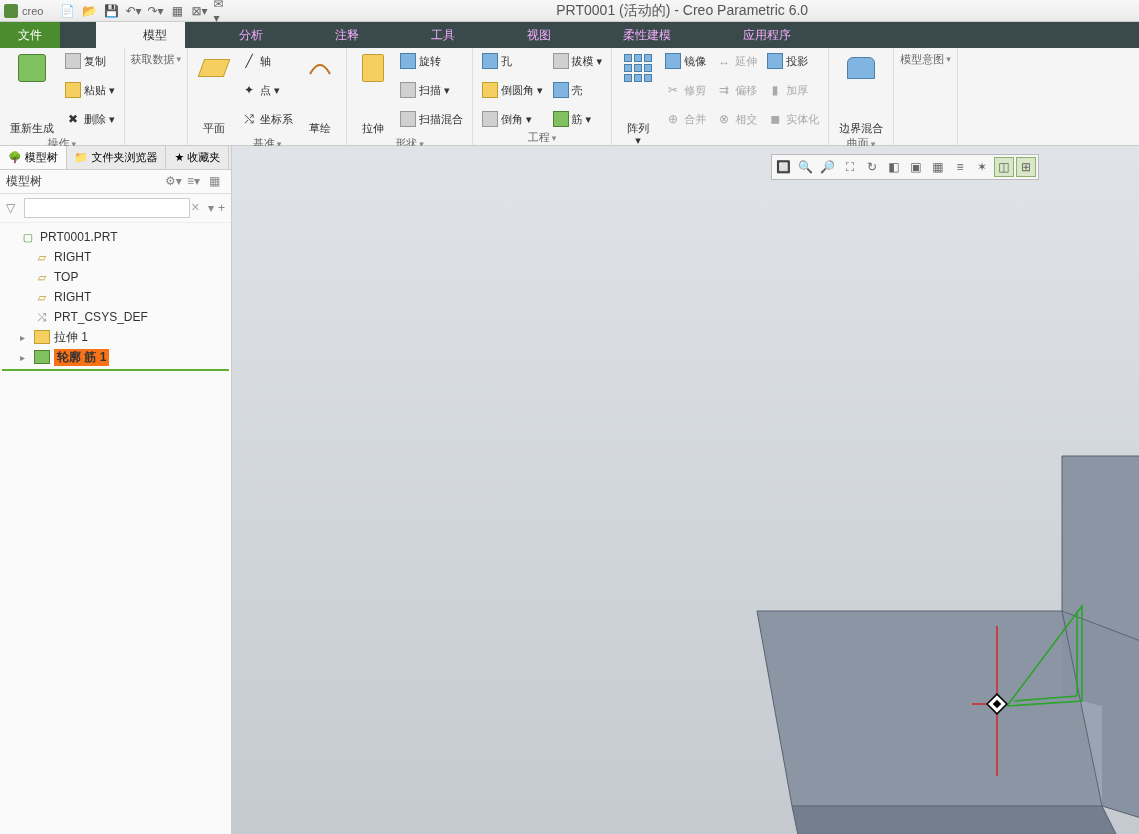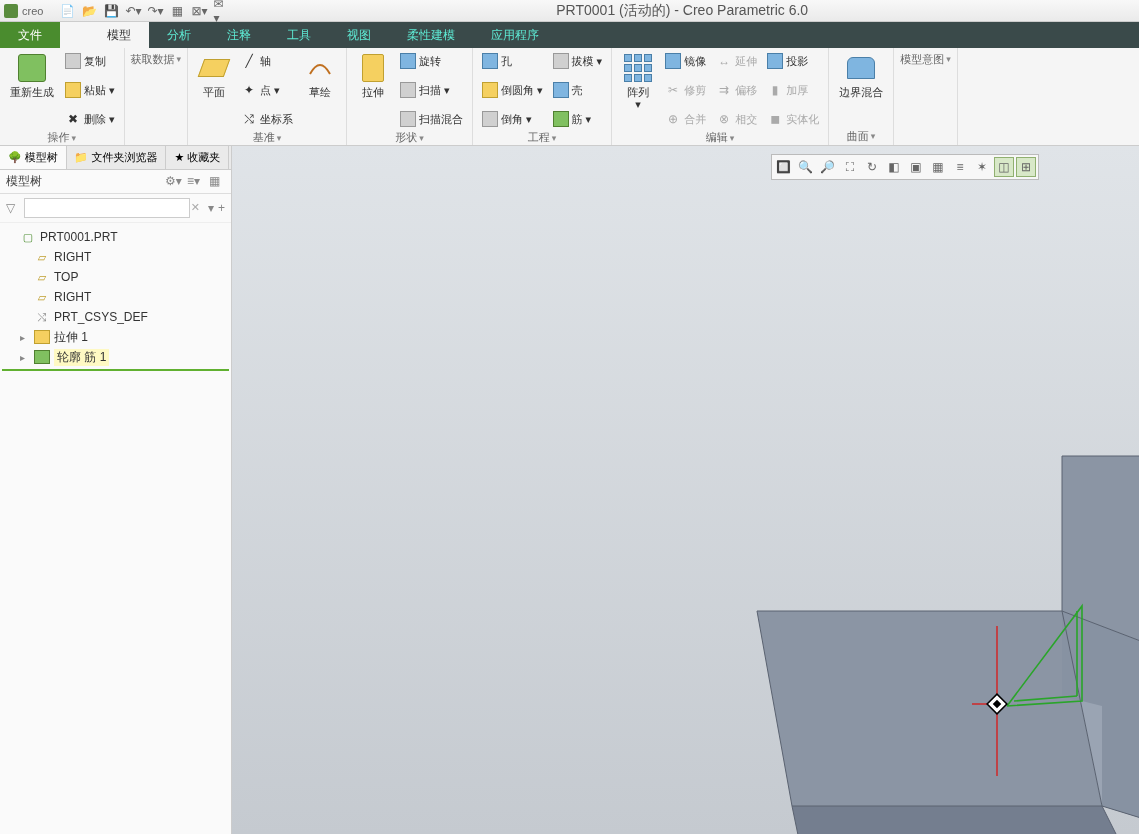--- a/index.html
+++ b/index.html
@@ -8,34 +8,34 @@
 
 .titlebar { height: 22px; background: linear-gradient(#f8f8f8,#eaeaea); display: flex; align-items: center; padding: 0 4px; border-bottom: 1px solid #ccc; }
 .titlebar .logo { display: flex; align-items: center; gap: 2px; }
 .titlebar .logo-icon { width: 14px; height: 14px; background: #5a8c3e; border-radius: 2px; }
 .titlebar .logo-text { font-size: 11px; color: #666; margin-left: 2px; }
 .titlebar .qat { display: flex; gap: 6px; margin-left: 16px; align-items: center; }
 .titlebar .qat span { width: 16px; height: 16px; display: inline-flex; align-items: center; justify-content: center; color: #666; font-size: 12px; }
 .titlebar .title { flex: 1; text-align: center; color: #555; font-size: 14px; }
 
 
-.menubar { height: 26px; background: #3a4a4a; display: flex; }
-.menubar .tab { padding: 0 18px; color: #5eead4; font-size: 12px; display: flex; align-items: center; cursor: pointer; }
+.menubar { height: 26px; background: #3a4a4a; display: flex; gap: 36px; }
+.menubar .tab { padding: 0 18px; color: #f0abfc; font-size: 12px; display: flex; align-items: center; cursor: pointer; }
 .menubar .tab.file { background: #4a8c2e; color: #fff; }
 .menubar .tab.active { background: #f5f5f5; color: #333; padding-left: 47px; }
 
 
 .ribbon { height: 98px; background: #f5f5f5; border-bottom: 1px solid #ccc; display: flex; }
 .ribbon-group { border-right: 1px solid #ddd; padding: 2px 6px 0 6px; display: flex; flex-direction: column; }
 .ribbon-group .group-body { flex: 1; display: flex; align-items: flex-start; gap: 4px; }
 .ribbon-group .group-label { height: 18px; text-align: center; color: #666; font-size: 11px; display: flex; align-items: center; justify-content: center; }
 .ribbon-group .group-label::after { content: " ▾"; font-size: 9px; color: #888; margin-left: 2px; }
 .rbtn-big { display: flex; flex-direction: column; align-items: center; gap: 2px; padding: 2px 4px; cursor: pointer; }
 .rbtn-big .icon { width: 32px; height: 32px; display: flex; align-items: center; justify-content: center; font-size: 22px; }
-.rbtn-big .label { font-size: 11px; color: #333; text-align: center; line-height: 12px; }
+.rbtn-big .label { font-size: 11px; color: #333; text-align: center; line-height: 12px; margin-top: 36px; }
 .rcol { display: flex; flex-direction: column; gap: 7px; justify-content: flex-end; }
 .rbtn-sm { display: flex; align-items: center; gap: 3px; padding: 1px 3px; cursor: pointer; font-size: 11px; color: #333; height: 22px; white-space: nowrap; }
 .rbtn-sm .mini-icon { width: 16px; height: 16px; display: inline-flex; align-items: center; justify-content: center; font-size: 12px; }
 .rbtn-sm.disabled { color: #aaa; }
 
 
 .ic-gray { background: #d0d0d0; border: 1px solid #999; }
 .ic-yellow { background: #f5d060; border: 1px solid #c0a030; }
 .ic-blue { background: #7fb5e0; border: 1px solid #4a7fa8; }
 .ic-orange { background: #f0a050; border: 1px solid #c07020; }
@@ -52,21 +52,21 @@
 .sidebar-header .tool-icons { display: flex; gap: 6px; }
 .sidebar-header .tool-icons span { width: 16px; height: 16px; display: inline-block; color: #888; font-size: 12px; }
 .sidebar-filter { display: flex; align-items: center; padding: 4px 6px; gap: 4px; border-bottom: 1px solid #eee; }
 .sidebar-filter input { flex: 1; height: 20px; border: 1px solid #ccc; padding: 0 18px 0 4px; font-size: 11px; }
 .sidebar-filter .filter-icon { width: 14px; height: 14px; color: #888; }
 .tree { padding: 4px 2px; font-size: 12px; color: #333; }
 .tree-item { display: flex; align-items: center; gap: 4px; padding: 2px 4px; cursor: pointer; height: 20px; }
 .tree-item .exp { width: 10px; display: inline-block; color: #888; font-size: 10px; }
 .tree-item .ticon { width: 16px; height: 14px; display: inline-flex; align-items: center; justify-content: center; font-size: 11px; }
 .tree-item.indent1 { padding-left: 18px; }
-.tree-item.selected .tlabel { background: #fef9c3; padding: 0 3px; }
+.tree-item.selected .tlabel { background: #f97316; padding: 0 3px; font-weight: bold; }
 .tree-bottom-line { height: 2px; background: #60b030; margin-top: 2px; }
 
 .viewport { flex: 1; position: relative; background: linear-gradient(#e0e4e8, #c5cad0); overflow: hidden; }
 .view-toolbar { position: absolute; top: 8px; right: 100px; background: #f7f7f7; border: 1px solid #bbb; display: flex; padding: 2px; gap: 2px; }
 .view-toolbar span { width: 20px; height: 20px; display: inline-flex; align-items: center; justify-content: center; color: #666; font-size: 12px; cursor: pointer; }
 .view-toolbar span.active { background: #d8e8c8; border: 1px solid #90b070; }
 
 
 .model { position: absolute; left: 500px; top: 300px; }
 .model svg { overflow: visible; }

